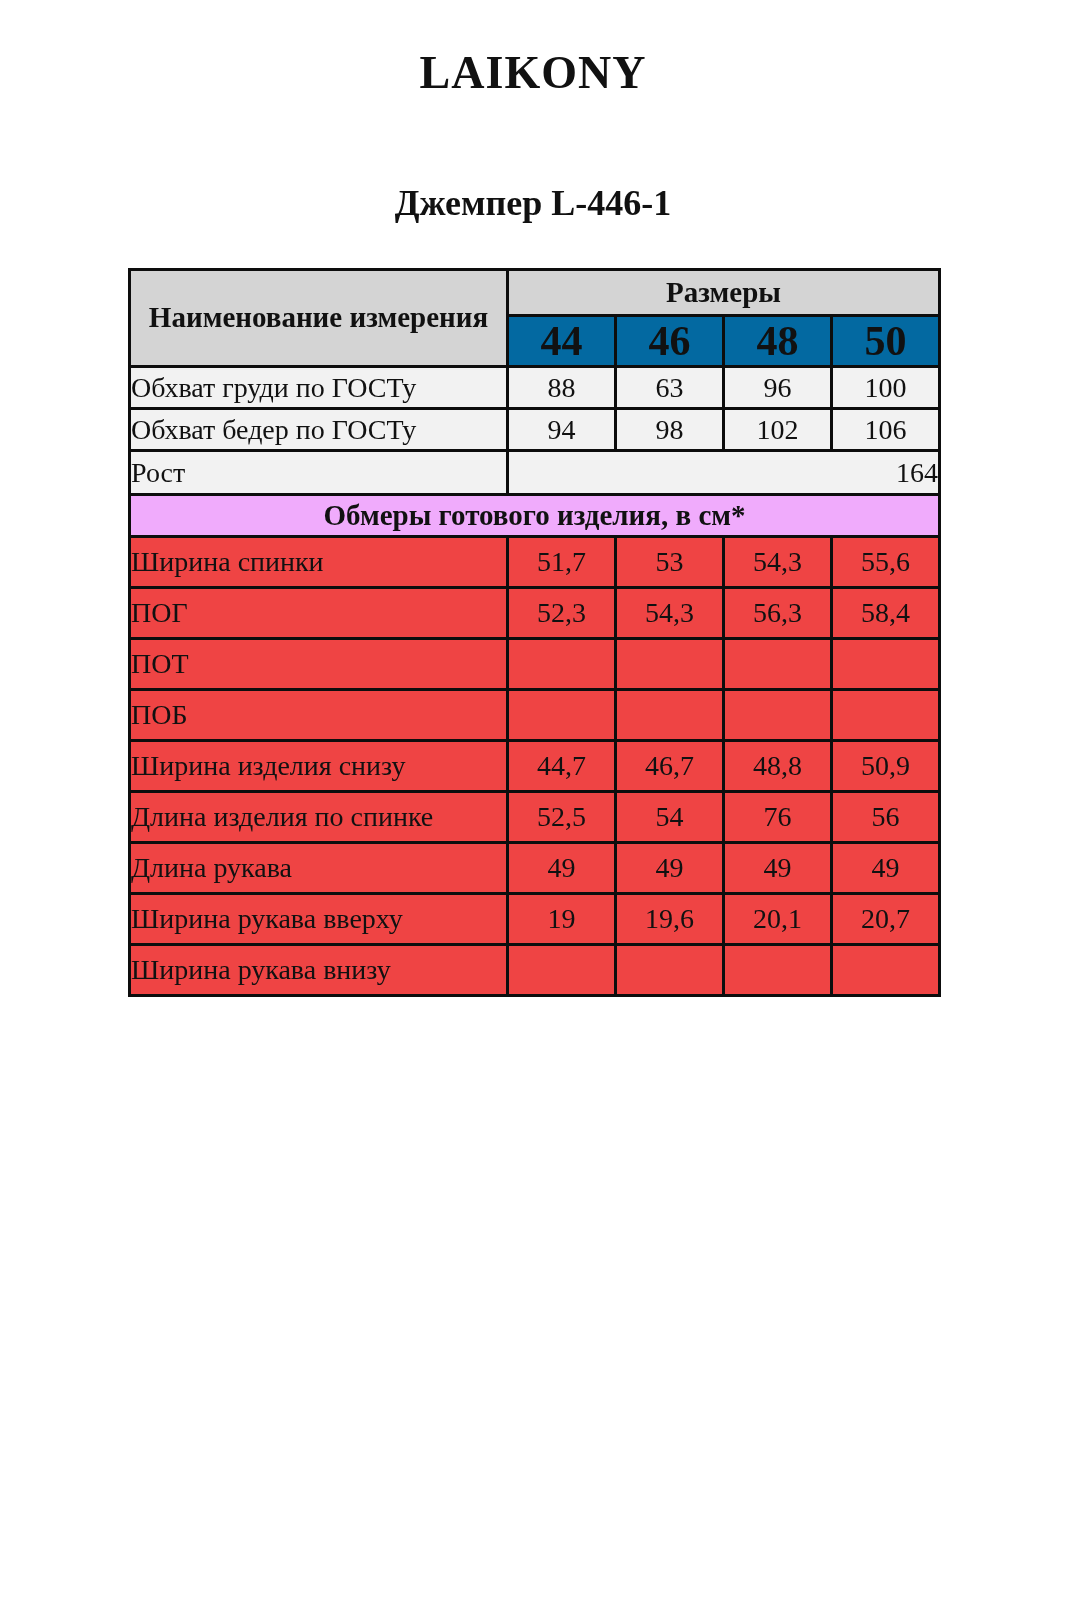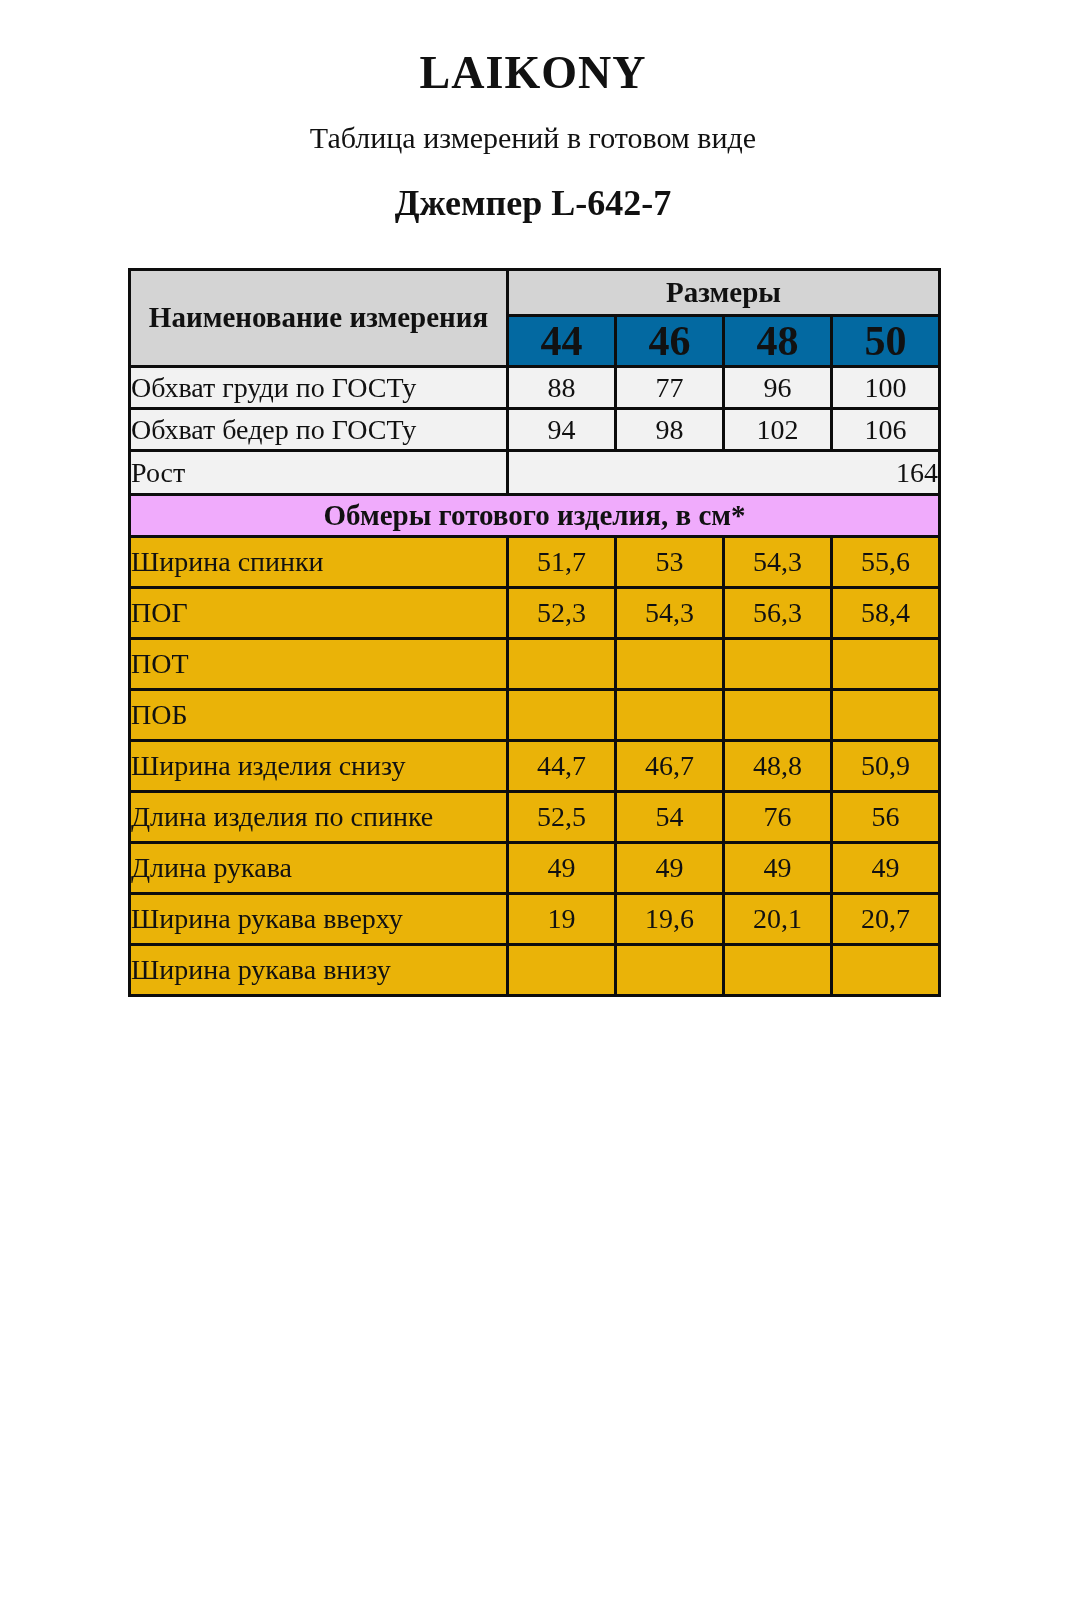--- a/index.html
+++ b/index.html
@@ -74,21 +74,21 @@
     text-align: center;
     font-size: 29px;
   }
   .size-cell {
     background: #0369a1;
     font-weight: bold;
     text-align: center;
     font-size: 42px;
   }
   .gost-bg { background: #f2f2f2; }
-  .body-bg { background: #eab308; }
+  .body-bg { background: #ef4444; }
   .label-cell {
     text-align: left;
     padding-left: 22px;
     font-weight: normal;
   }
   .value-cell {
     text-align: center;
     font-weight: normal;
   }
   .rost-value-cell {
@@ -109,22 +109,21 @@
     font-size: 30px;
     line-height: 1.2;
   }
 </style>
 </head>
 <body>
 
 <div class="page">
 
   <div class="brand">LAIKONY</div>
-  <div class="subtitle">Таблица измерений в готовом виде</div>
-  <div class="product-title">Джемпер L-642-7</div>
+  <div class="product-title">Джемпер L-446-1</div>
 
   <table class="size-table">
     <colgroup>
       <col style="width:378px">
       <col style="width:108px">
       <col style="width:108px">
       <col style="width:108px">
       <col style="width:108px">
     </colgroup>
 
@@ -136,21 +135,21 @@
     <tr class="r-hdr">
       <th class="size-cell">44</th>
       <th class="size-cell">46</th>
       <th class="size-cell">48</th>
       <th class="size-cell">50</th>
     </tr>
 
     <tr class="r-gost">
       <td class="label-cell gost-bg">Обхват груди по ГОСТу</td>
       <td class="value-cell gost-bg">88</td>
-      <td class="value-cell gost-bg">77</td>
+      <td class="value-cell gost-bg">63</td>
       <td class="value-cell gost-bg">96</td>
       <td class="value-cell gost-bg">100</td>
     </tr>
     <tr class="r-gost">
       <td class="label-cell gost-bg">Обхват бедер по ГОСТу</td>
       <td class="value-cell gost-bg">94</td>
       <td class="value-cell gost-bg">98</td>
       <td class="value-cell gost-bg">102</td>
       <td class="value-cell gost-bg">106</td>
     </tr>

